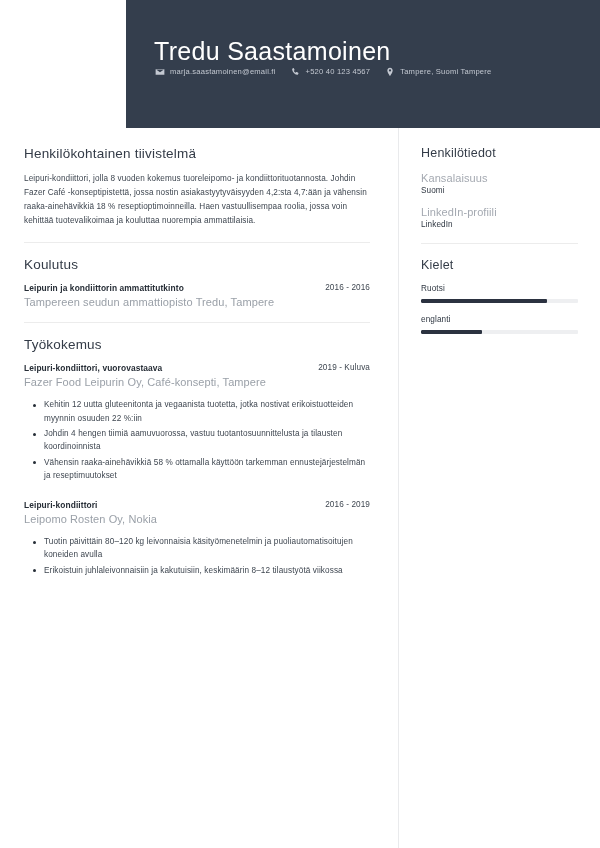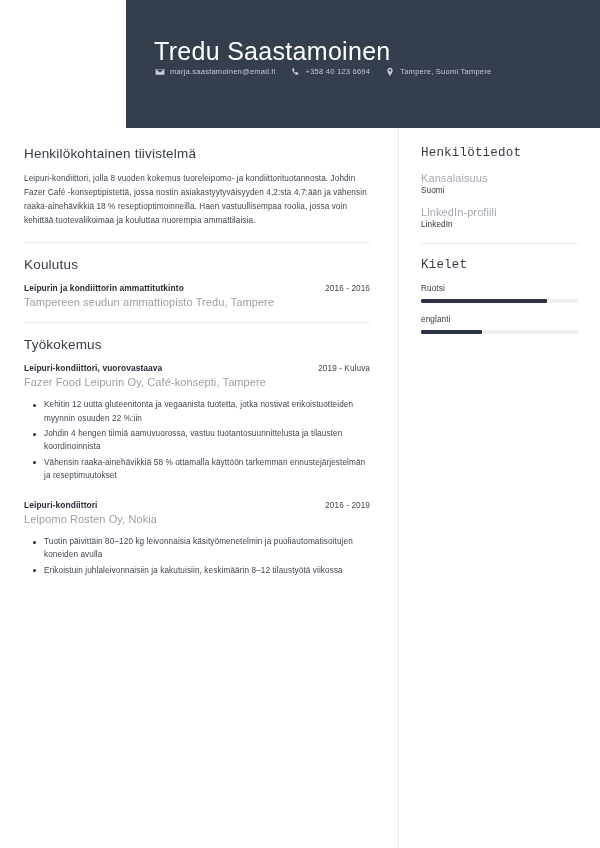--- a/index.html
+++ b/index.html
@@ -127,21 +127,21 @@
     color: #3e4650;
     letter-spacing: 0.1px;
   }
 
   
   .entry { margin-bottom: 2px; }
 
   .entry-head {
     display: flex;
     justify-content: space-between;
-    align-items: center;
+    align-items: flex-start;
   }
 
   .entry-title {
     font-size: 8.4px;
     font-weight: bold;
     color: #262d36;
     letter-spacing: 0.1px;
   }
 
   .entry-dates {
@@ -188,21 +188,20 @@
 
   .entry-gap { height: 16px; }
 
   
   .side-title {
     font-size: 12.5px;
     font-weight: 400;
     color: #333b47;
     letter-spacing: 0.2px;
     margin-bottom: 12px;
-    font-family: Liberation Mono, monospace;
   }
 
   .info-block { margin-bottom: 11px; }
 
   .info-label {
     font-size: 11px;
     color: #a4a9b1;
     letter-spacing: 0.1px;
     margin-bottom: 2px;
   }
@@ -264,21 +263,21 @@
         </span>
         <span>marja.saastamoinen@email.fi</span>
       </div>
 
       <div class="contact-item">
         <span class="contact-icon">
           <svg width="10" height="10" viewBox="0 0 16 16" fill="#c3c8d1">
             <path d="M4.6 1.6c.5-.3 1.1-.1 1.4.4l1.1 2c.3.5.1 1.1-.3 1.4l-.8.6c.6 1.4 1.7 2.5 3.1 3.1l.6-.8c.3-.4.9-.6 1.4-.3l2 1.1c.5.3.7.9.4 1.4l-.8 1.3c-.3.5-.9.7-1.5.6C7.4 11.7 4.3 8.6 3.4 4.4c-.1-.6.1-1.2.6-1.5l.6-1.3z"></path>
           </svg>
         </span>
-        <span>+358 40 123 6694</span>
+        <span>+520 40 123 4567</span>
       </div>
 
       <div class="contact-item">
         <span class="contact-icon">
           <svg width="10" height="10" viewBox="0 0 16 16" fill="#c3c8d1">
             <path d="M8 1.2c-2.4 0-4.3 1.9-4.3 4.3 0 3.2 4.3 9 4.3 9s4.3-5.8 4.3-9c0-2.4-1.9-4.3-4.3-4.3zm0 6a1.8 1.8 0 110-3.6 1.8 1.8 0 010 3.6z"></path>
           </svg>
         </span>
         <span>Tampere, Suomi Tampere</span>
       </div>

